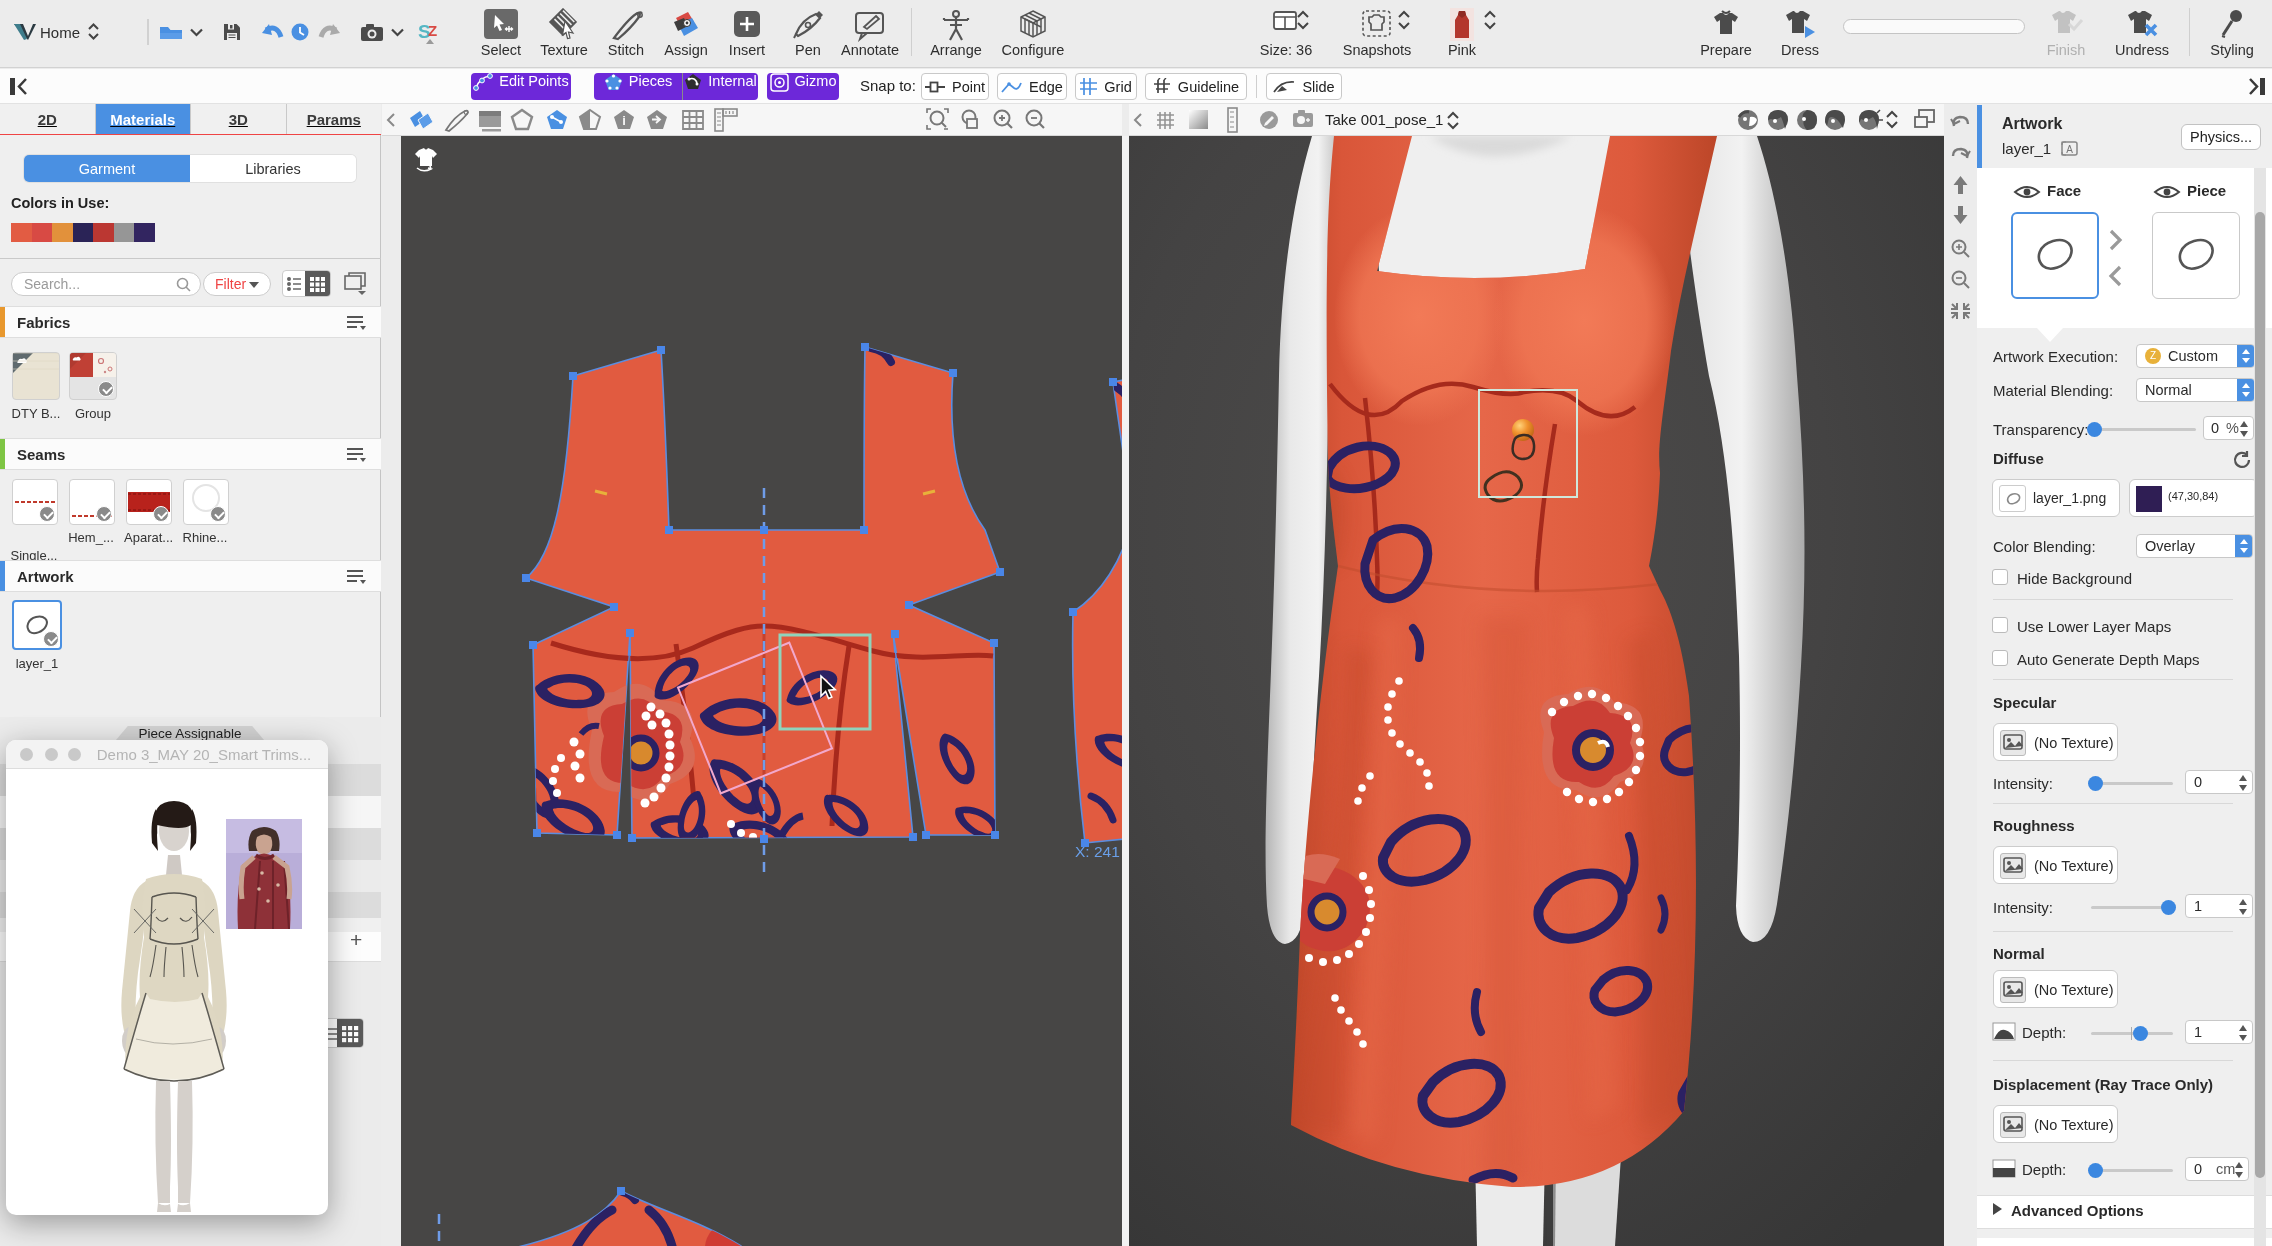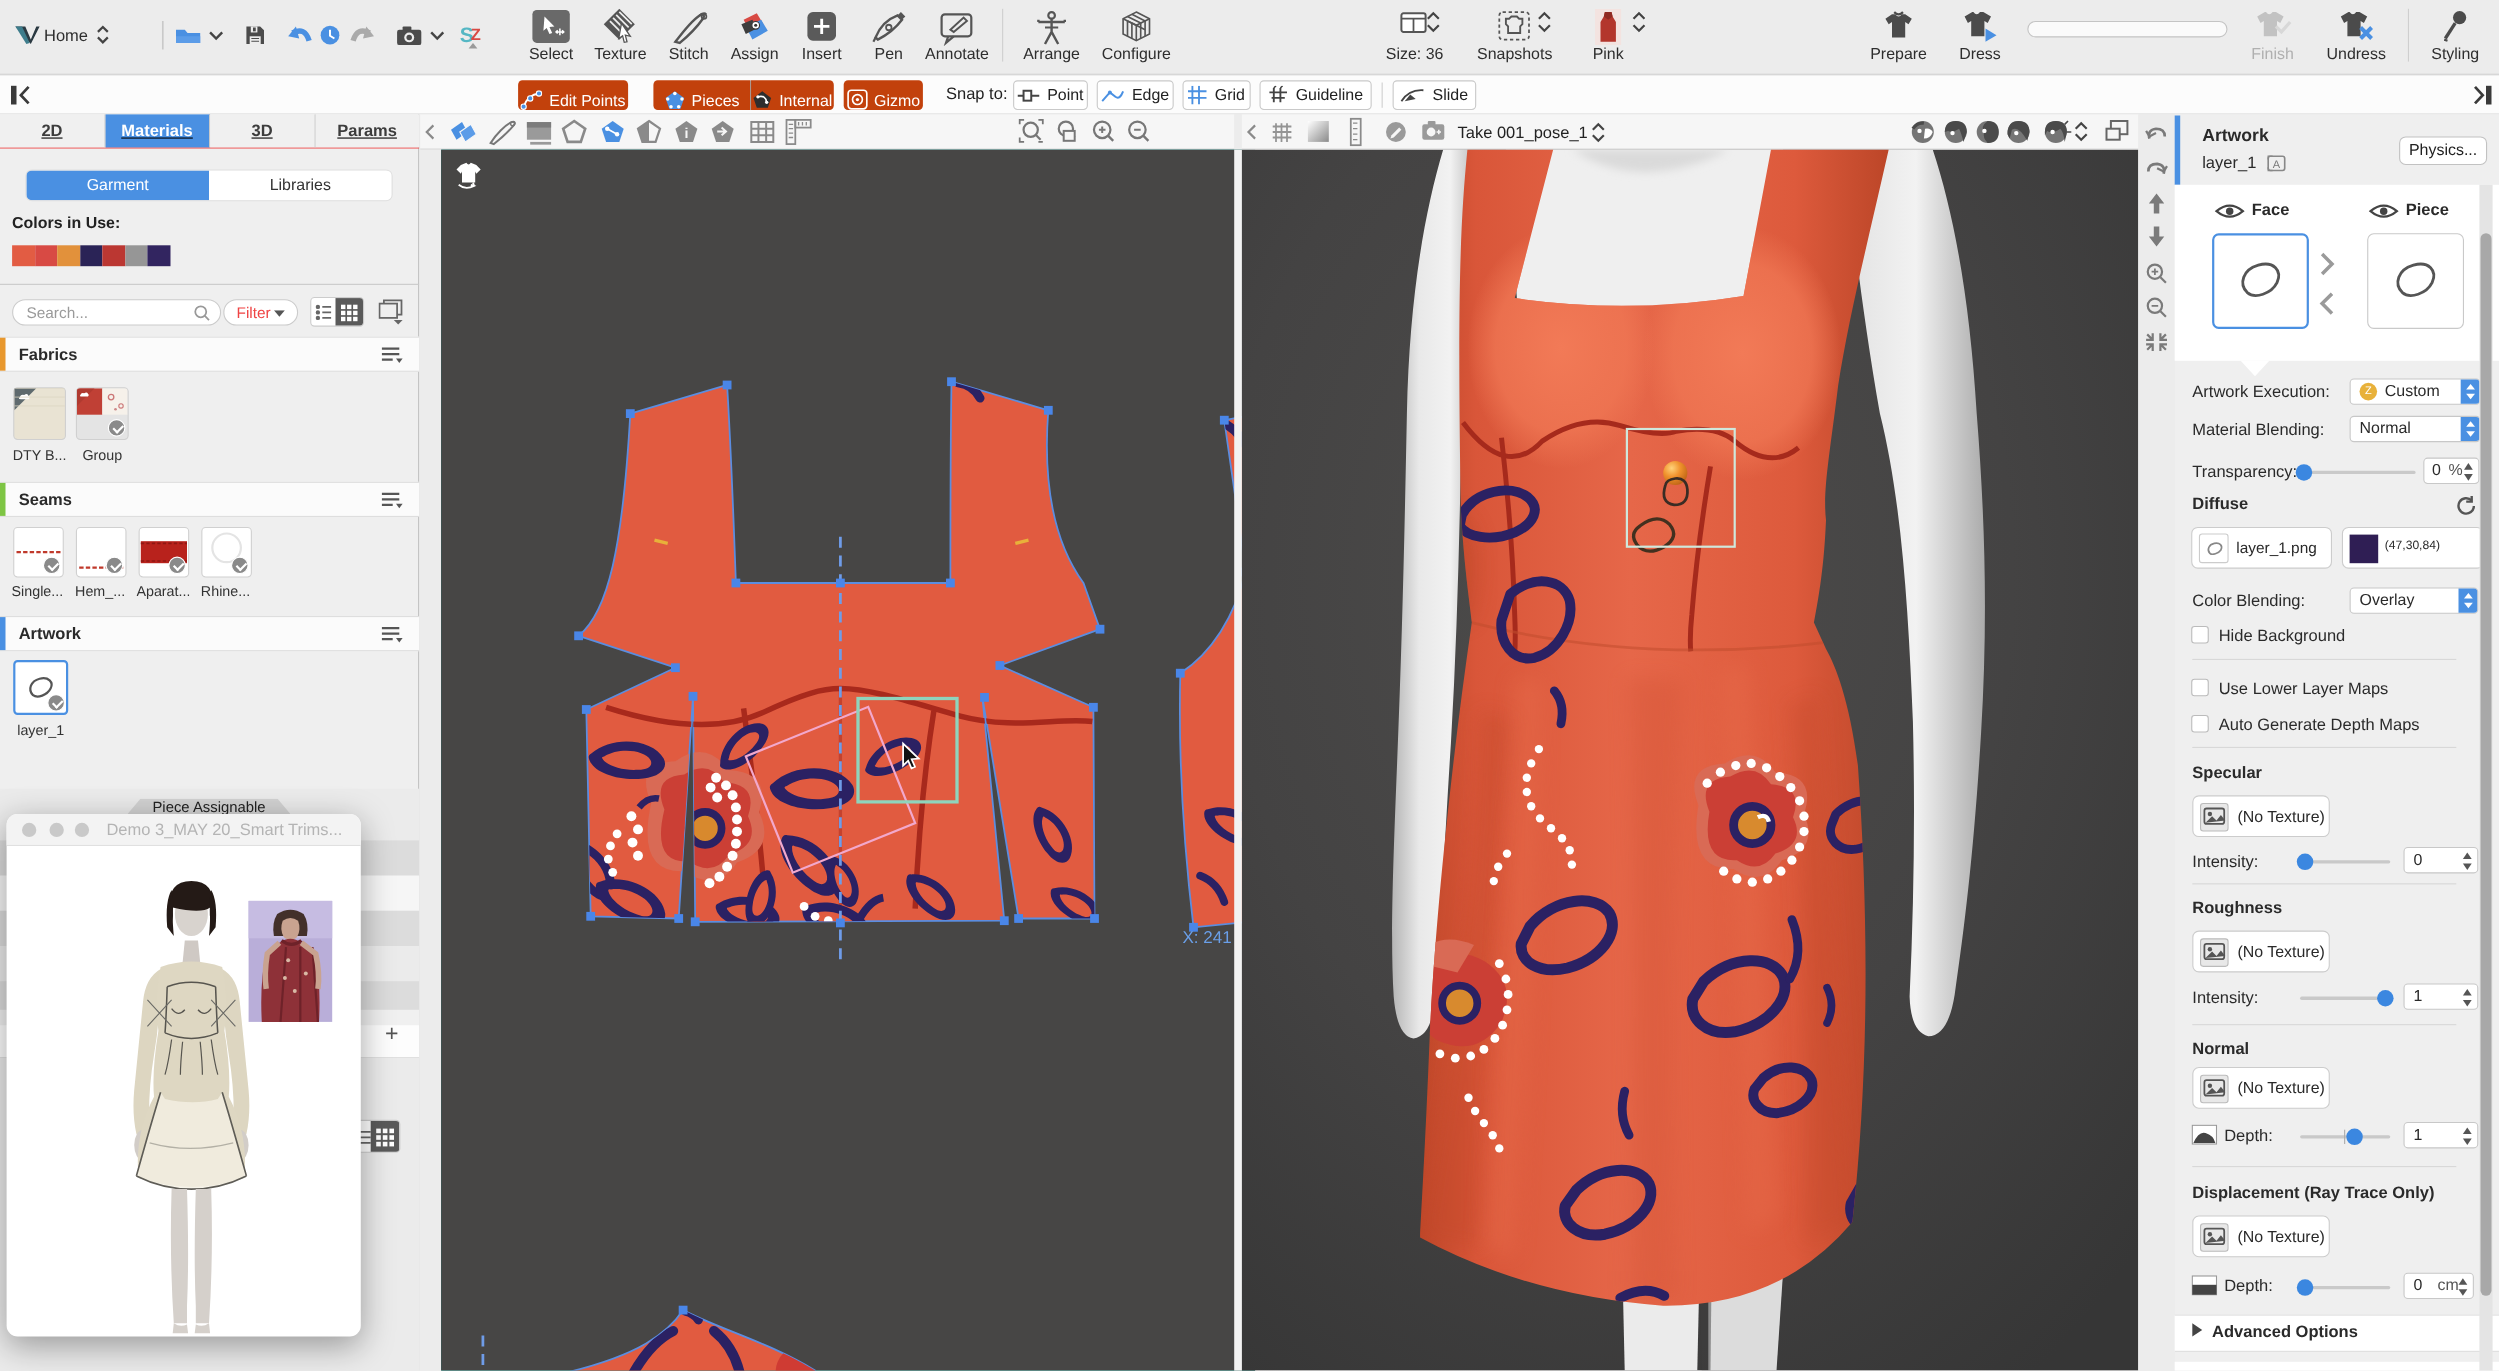--- a/index.html
+++ b/index.html
@@ -7,21 +7,21 @@
 #app { position:absolute; top:0; left:0; width:2272px; height:1246px; }
 
 #tb1 { position:absolute; top:0; left:0; width:2272px; height:68px; background:#ececec; border-bottom:1px solid #d2d2d2; }
 .tbtn { position:absolute; text-align:center; color:#2e2e2e; font-size:14.5px; }
 .tbtn .lab { position:absolute; top:42px; width:100%; text-align:center; white-space:nowrap; }
 .tbtn svg { position:absolute; top:8px; left:50%; transform:translateX(-50%); }
 .gray { color:#b0b0b0; }
 .vsep { position:absolute; width:1px; background:#cfcfcf; }
 
 #tb2 { position:absolute; top:69px; left:0; width:2272px; height:35px; background:#fcfcfc; border-bottom:1px solid #e2e2e2; }
-.dkbtn { position:absolute; top:4px; height:27px; background:#c2410c; border-radius:4px; color:#fff; font-size:14.5px; display:flex; align-items:flex-end; justify-content:center; gap:6px; }
+.dkbtn { position:absolute; top:4px; height:27px; background:#6d28d9; border-radius:4px; color:#fff; font-size:14.5px; display:flex; align-items:flex-start; justify-content:center; gap:6px; }
 .snapbtn { position:absolute; top:4px; height:27px; background:#fff; border:1px solid #c9c9c9; border-radius:4px; color:#222; font-size:14.5px; display:flex; align-items:center; justify-content:center; gap:7px; }
 
 #lpanel { position:absolute; top:104px; left:0; width:381px; height:1142px; background:#efefef; border-right:1px solid #c4c4c4; }
 .ltabs { position:absolute; top:0; left:0; width:381px; height:31px; display:flex; border-bottom:1px solid #ef4444;text-decoration:underline; }
 .ltab { flex:1; border-right:1px solid #c9c9c9; font-size:15px; color:#3c3c3c; display:flex; align-items:center; justify-content:center; background:#f0f0f0; font-weight:bold;}
 .ltab.act { background:#4a90e2; color:#fff; }
 .seg { position:absolute; top:51px; left:24px; width:332px; height:27px; display:flex; border-radius:5px; overflow:hidden; box-shadow:0 0 0 1px #e0e0e0; }
 .seg div { flex:1; display:flex; align-items:center; justify-content:center; font-size:14.5px; }
 .seghead { font-weight:bold; font-size:14.5px; color:#222; position:absolute; left:11px; }
 .swatches { position:absolute; top:119px; left:11px; height:19px; display:flex; }
@@ -465,21 +465,21 @@
           <path d="M0 2 h16 M0 7 h16 M0 12 h10" stroke="#555" stroke-width="2"></path>
           <path d="M13 11 l3 4 3 -4 Z" fill="#555"></path>
         </svg>
     </div>
     <div class="thumb" style="top:375px;left:12px;width:46px;height:46px">
       <svg width="44" height="44">
           <path d="M2 22 h40" stroke="#c0392b" stroke-width="2" stroke-dasharray="4 2"></path>
         </svg>
       <div class="chk" style="right:2px;bottom:2px"></div>
     </div>
-    <div class="tlab" style="top:426px;left:10px;width:48px">Single...</div>
+    <div class="tlab" style="top:444px;left:10px;width:48px">Single...</div>
     <div class="thumb" style="top:375px;left:69px;width:46px;height:46px">
       <svg width="44" height="44">
           <path d="M2 36 h40" stroke="#c0392b" stroke-width="2" stroke-dasharray="4 2"></path>
         </svg>
       <div class="chk" style="right:2px;bottom:2px"></div>
     </div>
     <div class="tlab" style="top:426px;left:67px;width:48px">Hem_...</div>
     <div class="thumb" style="top:375px;left:126px;width:46px;height:46px">
       <svg width="44" height="44">
           <rect x="1" y="12" width="42" height="20" fill="#b8221c"></rect>

